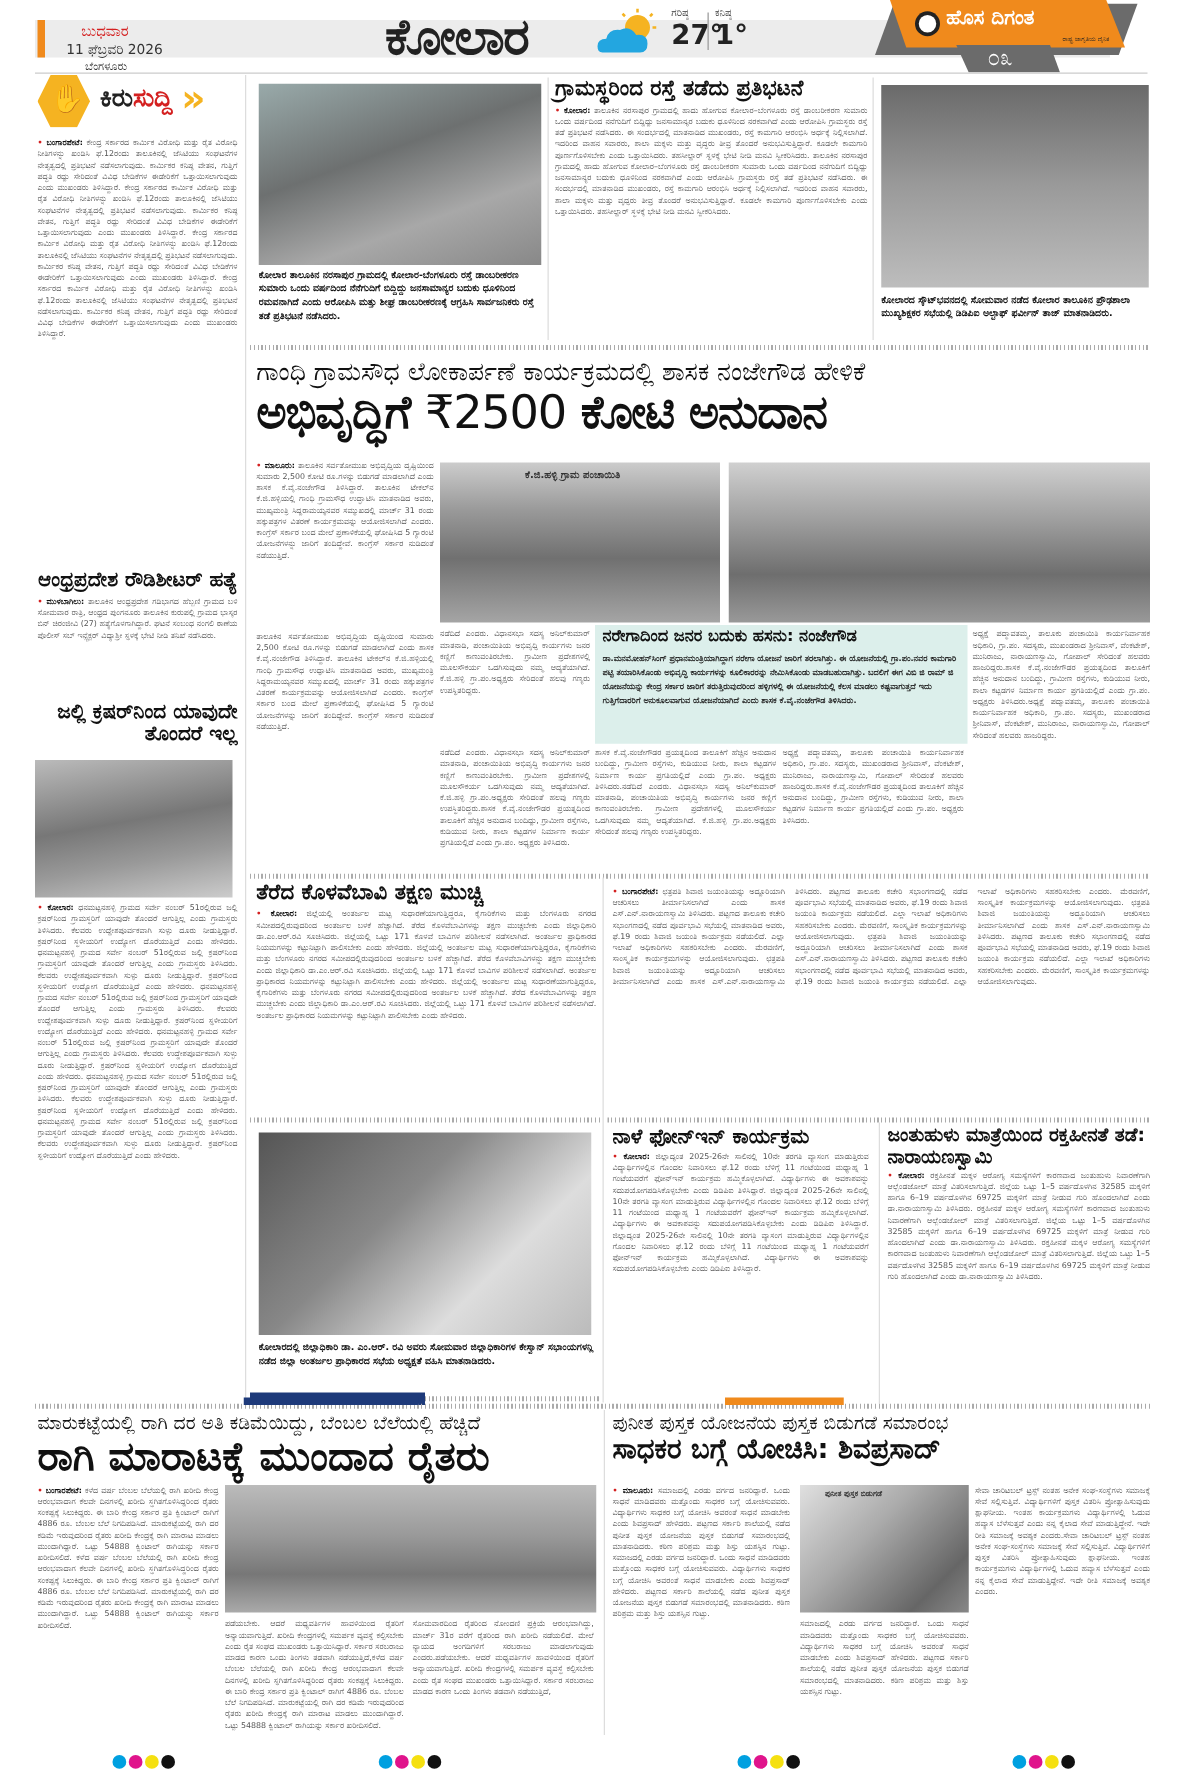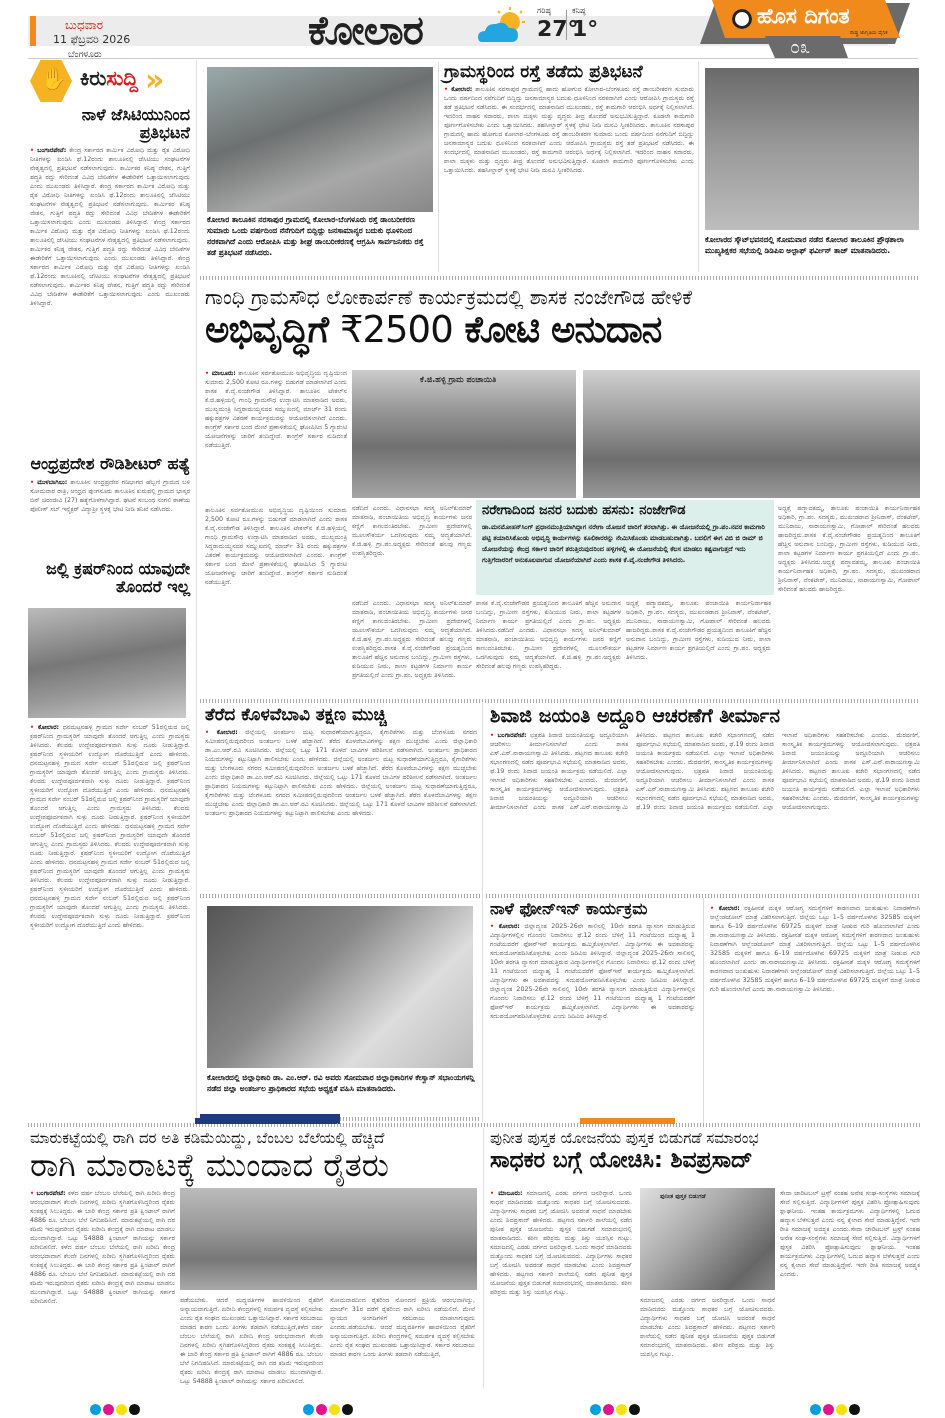--- a/index.html
+++ b/index.html
@@ -63,37 +63,36 @@
   <div class="temp">1°</div>
 </div>
 
 <svg class="abs" style="left:700px;top:0;width:215px;height:58px" viewBox="0 0 215 58">
   <polygon points="15,3 210,3 195,44 0,44" fill="#6b6b6b"></polygon>
   <polygon points="12,0 185,0 200,38 25,38" fill="#f08a1c"></polygon>
   <polygon points="65,36 140,36 148,58 75,58" fill="#6b6b6b"></polygon>
   <circle cx="42" cy="19" r="10" fill="#222"></circle>
   <circle cx="42" cy="19" r="7" fill="#fff"></circle>
 </svg>
-<div class="abs" style="left:757px;top:4px;font-size:21px;font-weight:bold;color:#fff">ಹೊಸ ದಿಗಂತ</div>
+<div class="abs" style="left:757px;top:4px;font-size:16px;font-weight:bold;color:#fff">ಹೊಸ ದಿಗಂತ</div>
 <div class="abs" style="left:850px;top:29px;font-size:5px;color:#222">ರಾಷ್ಟ್ರ ಜಾಗೃತಿಯ ದೈನಿಕ</div>
 <div class="abs" style="left:790px;top:36px;font-size:18px;font-weight:normal;color:#fff">೦೩</div>
 
 <div class="abs rule" style="left:28px;top:58px;width:890px"></div>
 
 <div class="abs vrule" style="left:196px;top:60px;height:1065px"></div>
 
 <div class="abs kiru-hex"></div>
 <div class="abs" style="left:40px;top:66px;font-size:22px">✋</div>
 <div class="abs kiru-txt">
   <span>ಕಿರು</span><span style="color:#d42020">ಸುದ್ದಿ</span>
 </div>
 <div class="abs kiru-chev">»</div>
 
 <div class="abs" style="left:30px;top:106px;width:160px">
-  <div class="hl" style="font-size:16px;text-align:right">ನಾಳೆ ಜೆಸಿಟಿಯುನಿಂದ ಪ್ರತಿಭಟನೆ</div>
   <div class="body-txt" style="margin-top:4px;height:255px;overflow:hidden">
     <span class="dateline">• <b>ಬಂಗಾರಪೇಟೆ:</b></span>
     <span>ಕೇಂದ್ರ ಸರ್ಕಾರದ ಕಾರ್ಮಿಕ ವಿರೋಧಿ ಮತ್ತು ರೈತ ವಿರೋಧಿ ನೀತಿಗಳನ್ನು ಖಂಡಿಸಿ ಫೆ.12ರಂದು ತಾಲೂಕಿನಲ್ಲಿ ಜೆಸಿಟಿಯು ಸಂಘಟನೆಗಳ ನೇತೃತ್ವದಲ್ಲಿ ಪ್ರತಿಭಟನೆ ನಡೆಸಲಾಗುವುದು. ಕಾರ್ಮಿಕರ ಕನಿಷ್ಠ ವೇತನ, ಗುತ್ತಿಗೆ ಪದ್ಧತಿ ರದ್ದು ಸೇರಿದಂತೆ ವಿವಿಧ ಬೇಡಿಕೆಗಳ ಈಡೇರಿಕೆಗೆ ಒತ್ತಾಯಿಸಲಾಗುವುದು ಎಂದು ಮುಖಂಡರು ತಿಳಿಸಿದ್ದಾರೆ.</span>
     <span>ಕೇಂದ್ರ ಸರ್ಕಾರದ ಕಾರ್ಮಿಕ ವಿರೋಧಿ ಮತ್ತು ರೈತ ವಿರೋಧಿ ನೀತಿಗಳನ್ನು ಖಂಡಿಸಿ ಫೆ.12ರಂದು ತಾಲೂಕಿನಲ್ಲಿ ಜೆಸಿಟಿಯು ಸಂಘಟನೆಗಳ ನೇತೃತ್ವದಲ್ಲಿ ಪ್ರತಿಭಟನೆ ನಡೆಸಲಾಗುವುದು. ಕಾರ್ಮಿಕರ ಕನಿಷ್ಠ ವೇತನ, ಗುತ್ತಿಗೆ ಪದ್ಧತಿ ರದ್ದು ಸೇರಿದಂತೆ ವಿವಿಧ ಬೇಡಿಕೆಗಳ ಈಡೇರಿಕೆಗೆ ಒತ್ತಾಯಿಸಲಾಗುವುದು ಎಂದು ಮುಖಂಡರು ತಿಳಿಸಿದ್ದಾರೆ.</span>
     <span>ಕೇಂದ್ರ ಸರ್ಕಾರದ ಕಾರ್ಮಿಕ ವಿರೋಧಿ ಮತ್ತು ರೈತ ವಿರೋಧಿ ನೀತಿಗಳನ್ನು ಖಂಡಿಸಿ ಫೆ.12ರಂದು ತಾಲೂಕಿನಲ್ಲಿ ಜೆಸಿಟಿಯು ಸಂಘಟನೆಗಳ ನೇತೃತ್ವದಲ್ಲಿ ಪ್ರತಿಭಟನೆ ನಡೆಸಲಾಗುವುದು. ಕಾರ್ಮಿಕರ ಕನಿಷ್ಠ ವೇತನ, ಗುತ್ತಿಗೆ ಪದ್ಧತಿ ರದ್ದು ಸೇರಿದಂತೆ ವಿವಿಧ ಬೇಡಿಕೆಗಳ ಈಡೇರಿಕೆಗೆ ಒತ್ತಾಯಿಸಲಾಗುವುದು ಎಂದು ಮುಖಂಡರು ತಿಳಿಸಿದ್ದಾರೆ.</span>
     <span>ಕೇಂದ್ರ ಸರ್ಕಾರದ ಕಾರ್ಮಿಕ ವಿರೋಧಿ ಮತ್ತು ರೈತ ವಿರೋಧಿ ನೀತಿಗಳನ್ನು ಖಂಡಿಸಿ ಫೆ.12ರಂದು ತಾಲೂಕಿನಲ್ಲಿ ಜೆಸಿಟಿಯು ಸಂಘಟನೆಗಳ ನೇತೃತ್ವದಲ್ಲಿ ಪ್ರತಿಭಟನೆ ನಡೆಸಲಾಗುವುದು. ಕಾರ್ಮಿಕರ ಕನಿಷ್ಠ ವೇತನ, ಗುತ್ತಿಗೆ ಪದ್ಧತಿ ರದ್ದು ಸೇರಿದಂತೆ ವಿವಿಧ ಬೇಡಿಕೆಗಳ ಈಡೇರಿಕೆಗೆ ಒತ್ತಾಯಿಸಲಾಗುವುದು ಎಂದು ಮುಖಂಡರು ತಿಳಿಸಿದ್ದಾರೆ.</span>
   </div>
 </div>
 
 <div class="abs" style="left:30px;top:455px;width:160px">
@@ -112,21 +111,21 @@
   <span class="dateline">• <b>ಕೋಲಾರ:</b></span>
   <span>ಧನಮಟ್ಟನಹಳ್ಳಿ ಗ್ರಾಮದ ಸರ್ವೇ ನಂಬರ್ 51ರಲ್ಲಿರುವ ಜಲ್ಲಿ ಕ್ರಷರ್‌ನಿಂದ ಗ್ರಾಮಸ್ಥರಿಗೆ ಯಾವುದೇ ತೊಂದರೆ ಆಗುತ್ತಿಲ್ಲ ಎಂದು ಗ್ರಾಮಸ್ಥರು ತಿಳಿಸಿದರು. ಕೆಲವರು ಉದ್ದೇಶಪೂರ್ವಕವಾಗಿ ಸುಳ್ಳು ದೂರು ನೀಡುತ್ತಿದ್ದಾರೆ. ಕ್ರಷರ್‌ನಿಂದ ಸ್ಥಳೀಯರಿಗೆ ಉದ್ಯೋಗ ದೊರೆಯುತ್ತಿದೆ ಎಂದು ಹೇಳಿದರು.</span>
   <span>ಧನಮಟ್ಟನಹಳ್ಳಿ ಗ್ರಾಮದ ಸರ್ವೇ ನಂಬರ್ 51ರಲ್ಲಿರುವ ಜಲ್ಲಿ ಕ್ರಷರ್‌ನಿಂದ ಗ್ರಾಮಸ್ಥರಿಗೆ ಯಾವುದೇ ತೊಂದರೆ ಆಗುತ್ತಿಲ್ಲ ಎಂದು ಗ್ರಾಮಸ್ಥರು ತಿಳಿಸಿದರು. ಕೆಲವರು ಉದ್ದೇಶಪೂರ್ವಕವಾಗಿ ಸುಳ್ಳು ದೂರು ನೀಡುತ್ತಿದ್ದಾರೆ. ಕ್ರಷರ್‌ನಿಂದ ಸ್ಥಳೀಯರಿಗೆ ಉದ್ಯೋಗ ದೊರೆಯುತ್ತಿದೆ ಎಂದು ಹೇಳಿದರು.</span>
   <span>ಧನಮಟ್ಟನಹಳ್ಳಿ ಗ್ರಾಮದ ಸರ್ವೇ ನಂಬರ್ 51ರಲ್ಲಿರುವ ಜಲ್ಲಿ ಕ್ರಷರ್‌ನಿಂದ ಗ್ರಾಮಸ್ಥರಿಗೆ ಯಾವುದೇ ತೊಂದರೆ ಆಗುತ್ತಿಲ್ಲ ಎಂದು ಗ್ರಾಮಸ್ಥರು ತಿಳಿಸಿದರು. ಕೆಲವರು ಉದ್ದೇಶಪೂರ್ವಕವಾಗಿ ಸುಳ್ಳು ದೂರು ನೀಡುತ್ತಿದ್ದಾರೆ. ಕ್ರಷರ್‌ನಿಂದ ಸ್ಥಳೀಯರಿಗೆ ಉದ್ಯೋಗ ದೊರೆಯುತ್ತಿದೆ ಎಂದು ಹೇಳಿದರು.</span>
   <span>ಧನಮಟ್ಟನಹಳ್ಳಿ ಗ್ರಾಮದ ಸರ್ವೇ ನಂಬರ್ 51ರಲ್ಲಿರುವ ಜಲ್ಲಿ ಕ್ರಷರ್‌ನಿಂದ ಗ್ರಾಮಸ್ಥರಿಗೆ ಯಾವುದೇ ತೊಂದರೆ ಆಗುತ್ತಿಲ್ಲ ಎಂದು ಗ್ರಾಮಸ್ಥರು ತಿಳಿಸಿದರು. ಕೆಲವರು ಉದ್ದೇಶಪೂರ್ವಕವಾಗಿ ಸುಳ್ಳು ದೂರು ನೀಡುತ್ತಿದ್ದಾರೆ. ಕ್ರಷರ್‌ನಿಂದ ಸ್ಥಳೀಯರಿಗೆ ಉದ್ಯೋಗ ದೊರೆಯುತ್ತಿದೆ ಎಂದು ಹೇಳಿದರು.</span>
   <span>ಧನಮಟ್ಟನಹಳ್ಳಿ ಗ್ರಾಮದ ಸರ್ವೇ ನಂಬರ್ 51ರಲ್ಲಿರುವ ಜಲ್ಲಿ ಕ್ರಷರ್‌ನಿಂದ ಗ್ರಾಮಸ್ಥರಿಗೆ ಯಾವುದೇ ತೊಂದರೆ ಆಗುತ್ತಿಲ್ಲ ಎಂದು ಗ್ರಾಮಸ್ಥರು ತಿಳಿಸಿದರು. ಕೆಲವರು ಉದ್ದೇಶಪೂರ್ವಕವಾಗಿ ಸುಳ್ಳು ದೂರು ನೀಡುತ್ತಿದ್ದಾರೆ. ಕ್ರಷರ್‌ನಿಂದ ಸ್ಥಳೀಯರಿಗೆ ಉದ್ಯೋಗ ದೊರೆಯುತ್ತಿದೆ ಎಂದು ಹೇಳಿದರು.</span>
   <span>ಧನಮಟ್ಟನಹಳ್ಳಿ ಗ್ರಾಮದ ಸರ್ವೇ ನಂಬರ್ 51ರಲ್ಲಿರುವ ಜಲ್ಲಿ ಕ್ರಷರ್‌ನಿಂದ ಗ್ರಾಮಸ್ಥರಿಗೆ ಯಾವುದೇ ತೊಂದರೆ ಆಗುತ್ತಿಲ್ಲ ಎಂದು ಗ್ರಾಮಸ್ಥರು ತಿಳಿಸಿದರು. ಕೆಲವರು ಉದ್ದೇಶಪೂರ್ವಕವಾಗಿ ಸುಳ್ಳು ದೂರು ನೀಡುತ್ತಿದ್ದಾರೆ. ಕ್ರಷರ್‌ನಿಂದ ಸ್ಥಳೀಯರಿಗೆ ಉದ್ಯೋಗ ದೊರೆಯುತ್ತಿದೆ ಎಂದು ಹೇಳಿದರು.</span>
 </div>
 
 <div class="abs photo" style="left:207px;top:67px;width:226px;height:145px"></div>
-<div class="abs caption" style="left:207px;top:214px;width:228px;height:55px;overflow:hidden">ಕೋಲಾರ ತಾಲೂಕಿನ ನರಸಾಪುರ ಗ್ರಾಮದಲ್ಲಿ ಕೋಲಾರ-ಬೆಂಗಳೂರು ರಸ್ತೆ ಡಾಂಬರೀಕರಣ ಸುಮಾರು ಒಂದು ವರ್ಷದಿಂದ ನೆನೆಗುದಿಗೆ ಬಿದ್ದಿದ್ದು ಜನಸಾಮಾನ್ಯರ ಬದುಕು ಧೂಳಿನಿಂದ ನರಕವಾಗಿದೆ ಎಂದು ಆರೋಪಿಸಿ ಮತ್ತು ಶೀಘ್ರ ಡಾಂಬರೀಕರಣಕ್ಕೆ ಆಗ್ರಹಿಸಿ ಸಾರ್ವಜನಿಕರು ರಸ್ತೆ ತಡೆ ಪ್ರತಿಭಟನೆ ನಡೆಸಿದರು.</div>
+<div class="abs caption" style="left:207px;top:214px;width:228px;height:55px;overflow:hidden">ಕೋಲಾರ ತಾಲೂಕಿನ ನರಸಾಪುರ ಗ್ರಾಮದಲ್ಲಿ ಕೋಲಾರ-ಬೆಂಗಳೂರು ರಸ್ತೆ ಡಾಂಬರೀಕರಣ ಸುಮಾರು ಒಂದು ವರ್ಷದಿಂದ ನೆನೆಗುದಿಗೆ ಬಿದ್ದಿದ್ದು ಜನಸಾಮಾನ್ಯರ ಬದುಕು ಧೂಳಿನಿಂದ ರಮವನಾಗಿದೆ ಎಂದು ಆರೋಪಿಸಿ ಮತ್ತು ಶೀಘ್ರ ಡಾಂಬರೀಕರಣಕ್ಕೆ ಆಗ್ರಹಿಸಿ ಸಾರ್ವಜನಿಕರು ರಸ್ತೆ ತಡೆ ಪ್ರತಿಭಟನೆ ನಡೆಸಿದರು.</div>
 
 <div class="abs vrule" style="left:438px;top:62px;height:210px"></div>
 <div class="abs" style="left:444px;top:62px;width:250px">
   <div class="hl" style="font-size:17px">ಗ್ರಾಮಸ್ಥರಿಂದ ರಸ್ತೆ ತಡೆದು ಪ್ರತಿಭಟನೆ</div>
   <div class="body-txt" style="margin-top:3px;height:195px;overflow:hidden">
     <span class="dateline">• <b>ಕೋಲಾರ:</b></span>
     <span>ತಾಲೂಕಿನ ನರಸಾಪುರ ಗ್ರಾಮದಲ್ಲಿ ಹಾದು ಹೋಗುವ ಕೋಲಾರ–ಬೆಂಗಳೂರು ರಸ್ತೆ ಡಾಂಬರೀಕರಣ ಸುಮಾರು ಒಂದು ವರ್ಷದಿಂದ ನನೆಗುದಿಗೆ ಬಿದ್ದಿದ್ದು ಜನಸಾಮಾನ್ಯರ ಬದುಕು ಧೂಳಿನಿಂದ ನರಕವಾಗಿದೆ ಎಂದು ಆರೋಪಿಸಿ ಗ್ರಾಮಸ್ಥರು ರಸ್ತೆ ತಡೆ ಪ್ರತಿಭಟನೆ ನಡೆಸಿದರು. ಈ ಸಂದರ್ಭದಲ್ಲಿ ಮಾತನಾಡಿದ ಮುಖಂಡರು, ರಸ್ತೆ ಕಾಮಗಾರಿ ಆರಂಭಿಸಿ ಅರ್ಧಕ್ಕೆ ನಿಲ್ಲಿಸಲಾಗಿದೆ. ಇದರಿಂದ ವಾಹನ ಸವಾರರು, ಶಾಲಾ ಮಕ್ಕಳು ಮತ್ತು ವೃದ್ಧರು ತೀವ್ರ ತೊಂದರೆ ಅನುಭವಿಸುತ್ತಿದ್ದಾರೆ. ಕೂಡಲೇ ಕಾಮಗಾರಿ ಪೂರ್ಣಗೊಳಿಸಬೇಕು ಎಂದು ಒತ್ತಾಯಿಸಿದರು. ತಹಸೀಲ್ದಾರ್ ಸ್ಥಳಕ್ಕೆ ಭೇಟಿ ನೀಡಿ ಮನವಿ ಸ್ವೀಕರಿಸಿದರು.</span>
     <span>ತಾಲೂಕಿನ ನರಸಾಪುರ ಗ್ರಾಮದಲ್ಲಿ ಹಾದು ಹೋಗುವ ಕೋಲಾರ–ಬೆಂಗಳೂರು ರಸ್ತೆ ಡಾಂಬರೀಕರಣ ಸುಮಾರು ಒಂದು ವರ್ಷದಿಂದ ನನೆಗುದಿಗೆ ಬಿದ್ದಿದ್ದು ಜನಸಾಮಾನ್ಯರ ಬದುಕು ಧೂಳಿನಿಂದ ನರಕವಾಗಿದೆ ಎಂದು ಆರೋಪಿಸಿ ಗ್ರಾಮಸ್ಥರು ರಸ್ತೆ ತಡೆ ಪ್ರತಿಭಟನೆ ನಡೆಸಿದರು. ಈ ಸಂದರ್ಭದಲ್ಲಿ ಮಾತನಾಡಿದ ಮುಖಂಡರು, ರಸ್ತೆ ಕಾಮಗಾರಿ ಆರಂಭಿಸಿ ಅರ್ಧಕ್ಕೆ ನಿಲ್ಲಿಸಲಾಗಿದೆ. ಇದರಿಂದ ವಾಹನ ಸವಾರರು, ಶಾಲಾ ಮಕ್ಕಳು ಮತ್ತು ವೃದ್ಧರು ತೀವ್ರ ತೊಂದರೆ ಅನುಭವಿಸುತ್ತಿದ್ದಾರೆ. ಕೂಡಲೇ ಕಾಮಗಾರಿ ಪೂರ್ಣಗೊಳಿಸಬೇಕು ಎಂದು ಒತ್ತಾಯಿಸಿದರು. ತಹಸೀಲ್ದಾರ್ ಸ್ಥಳಕ್ಕೆ ಭೇಟಿ ನೀಡಿ ಮನವಿ ಸ್ವೀಕರಿಸಿದರು.</span>
   </div>
 </div>
@@ -184,21 +183,20 @@
   <div class="body-txt" style="margin-top:3px;height:170px;overflow:hidden">
     <span class="dateline">• <b>ಕೋಲಾರ:</b></span>
     <span>ಜಿಲ್ಲೆಯಲ್ಲಿ ಅಂತರ್ಜಲ ಮಟ್ಟ ಸುಧಾರಣೆಯಾಗುತ್ತಿದ್ದರೂ, ಕೈಗಾರಿಕೆಗಳು ಮತ್ತು ಬೆಂಗಳೂರು ನಗರದ ಸಮೀಪದಲ್ಲಿರುವುದರಿಂದ ಅಂತರ್ಜಲ ಬಳಕೆ ಹೆಚ್ಚಾಗಿದೆ. ತೆರೆದ ಕೊಳವೆಬಾವಿಗಳನ್ನು ತಕ್ಷಣ ಮುಚ್ಚಬೇಕು ಎಂದು ಜಿಲ್ಲಾಧಿಕಾರಿ ಡಾ.ಎಂ.ಆರ್.ರವಿ ಸೂಚಿಸಿದರು. ಜಿಲ್ಲೆಯಲ್ಲಿ ಒಟ್ಟು 171 ಕೊಳವೆ ಬಾವಿಗಳ ಪರಿಶೀಲನೆ ನಡೆಸಲಾಗಿದೆ. ಅಂತರ್ಜಲ ಪ್ರಾಧಿಕಾರದ ನಿಯಮಗಳನ್ನು ಕಟ್ಟುನಿಟ್ಟಾಗಿ ಪಾಲಿಸಬೇಕು ಎಂದು ಹೇಳಿದರು.</span>
     <span>ಜಿಲ್ಲೆಯಲ್ಲಿ ಅಂತರ್ಜಲ ಮಟ್ಟ ಸುಧಾರಣೆಯಾಗುತ್ತಿದ್ದರೂ, ಕೈಗಾರಿಕೆಗಳು ಮತ್ತು ಬೆಂಗಳೂರು ನಗರದ ಸಮೀಪದಲ್ಲಿರುವುದರಿಂದ ಅಂತರ್ಜಲ ಬಳಕೆ ಹೆಚ್ಚಾಗಿದೆ. ತೆರೆದ ಕೊಳವೆಬಾವಿಗಳನ್ನು ತಕ್ಷಣ ಮುಚ್ಚಬೇಕು ಎಂದು ಜಿಲ್ಲಾಧಿಕಾರಿ ಡಾ.ಎಂ.ಆರ್.ರವಿ ಸೂಚಿಸಿದರು. ಜಿಲ್ಲೆಯಲ್ಲಿ ಒಟ್ಟು 171 ಕೊಳವೆ ಬಾವಿಗಳ ಪರಿಶೀಲನೆ ನಡೆಸಲಾಗಿದೆ. ಅಂತರ್ಜಲ ಪ್ರಾಧಿಕಾರದ ನಿಯಮಗಳನ್ನು ಕಟ್ಟುನಿಟ್ಟಾಗಿ ಪಾಲಿಸಬೇಕು ಎಂದು ಹೇಳಿದರು.</span>
     <span>ಜಿಲ್ಲೆಯಲ್ಲಿ ಅಂತರ್ಜಲ ಮಟ್ಟ ಸುಧಾರಣೆಯಾಗುತ್ತಿದ್ದರೂ, ಕೈಗಾರಿಕೆಗಳು ಮತ್ತು ಬೆಂಗಳೂರು ನಗರದ ಸಮೀಪದಲ್ಲಿರುವುದರಿಂದ ಅಂತರ್ಜಲ ಬಳಕೆ ಹೆಚ್ಚಾಗಿದೆ. ತೆರೆದ ಕೊಳವೆಬಾವಿಗಳನ್ನು ತಕ್ಷಣ ಮುಚ್ಚಬೇಕು ಎಂದು ಜಿಲ್ಲಾಧಿಕಾರಿ ಡಾ.ಎಂ.ಆರ್.ರವಿ ಸೂಚಿಸಿದರು. ಜಿಲ್ಲೆಯಲ್ಲಿ ಒಟ್ಟು 171 ಕೊಳವೆ ಬಾವಿಗಳ ಪರಿಶೀಲನೆ ನಡೆಸಲಾಗಿದೆ. ಅಂತರ್ಜಲ ಪ್ರಾಧಿಕಾರದ ನಿಯಮಗಳನ್ನು ಕಟ್ಟುನಿಟ್ಟಾಗಿ ಪಾಲಿಸಬೇಕು ಎಂದು ಹೇಳಿದರು.</span>
   </div>
 </div>
 
 <div class="abs vrule" style="left:482px;top:702px;height:420px"></div>
 <div class="abs" style="left:490px;top:705px;width:430px">
-  <div class="hl" style="font-size:19px">ಶಿವಾಜಿ ಜಯಂತಿ ಅದ್ದೂರಿ ಆಚರಣೆಗೆ ತೀರ್ಮಾನ</div>
   <div class="body-txt" style="margin-top:4px;height:150px;overflow:hidden;column-count:3;column-gap:8px">
     <span class="dateline">• <b>ಬಂಗಾರಪೇಟೆ:</b></span>
     <span>ಛತ್ರಪತಿ ಶಿವಾಜಿ ಜಯಂತಿಯನ್ನು ಅದ್ದೂರಿಯಾಗಿ ಆಚರಿಸಲು ತೀರ್ಮಾನಿಸಲಾಗಿದೆ ಎಂದು ಶಾಸಕ ಎಸ್.ಎನ್.ನಾರಾಯಣಸ್ವಾಮಿ ತಿಳಿಸಿದರು. ಪಟ್ಟಣದ ತಾಲೂಕು ಕಚೇರಿ ಸಭಾಂಗಣದಲ್ಲಿ ನಡೆದ ಪೂರ್ವಭಾವಿ ಸಭೆಯಲ್ಲಿ ಮಾತನಾಡಿದ ಅವರು, ಫೆ.19 ರಂದು ಶಿವಾಜಿ ಜಯಂತಿ ಕಾರ್ಯಕ್ರಮ ನಡೆಯಲಿದೆ. ಎಲ್ಲಾ ಇಲಾಖೆ ಅಧಿಕಾರಿಗಳು ಸಹಕರಿಸಬೇಕು ಎಂದರು. ಮೆರವಣಿಗೆ, ಸಾಂಸ್ಕೃತಿಕ ಕಾರ್ಯಕ್ರಮಗಳನ್ನು ಆಯೋಜಿಸಲಾಗುವುದು.</span>
     <span>ಛತ್ರಪತಿ ಶಿವಾಜಿ ಜಯಂತಿಯನ್ನು ಅದ್ದೂರಿಯಾಗಿ ಆಚರಿಸಲು ತೀರ್ಮಾನಿಸಲಾಗಿದೆ ಎಂದು ಶಾಸಕ ಎಸ್.ಎನ್.ನಾರಾಯಣಸ್ವಾಮಿ ತಿಳಿಸಿದರು. ಪಟ್ಟಣದ ತಾಲೂಕು ಕಚೇರಿ ಸಭಾಂಗಣದಲ್ಲಿ ನಡೆದ ಪೂರ್ವಭಾವಿ ಸಭೆಯಲ್ಲಿ ಮಾತನಾಡಿದ ಅವರು, ಫೆ.19 ರಂದು ಶಿವಾಜಿ ಜಯಂತಿ ಕಾರ್ಯಕ್ರಮ ನಡೆಯಲಿದೆ. ಎಲ್ಲಾ ಇಲಾಖೆ ಅಧಿಕಾರಿಗಳು ಸಹಕರಿಸಬೇಕು ಎಂದರು. ಮೆರವಣಿಗೆ, ಸಾಂಸ್ಕೃತಿಕ ಕಾರ್ಯಕ್ರಮಗಳನ್ನು ಆಯೋಜಿಸಲಾಗುವುದು.</span>
     <span>ಛತ್ರಪತಿ ಶಿವಾಜಿ ಜಯಂತಿಯನ್ನು ಅದ್ದೂರಿಯಾಗಿ ಆಚರಿಸಲು ತೀರ್ಮಾನಿಸಲಾಗಿದೆ ಎಂದು ಶಾಸಕ ಎಸ್.ಎನ್.ನಾರಾಯಣಸ್ವಾಮಿ ತಿಳಿಸಿದರು. ಪಟ್ಟಣದ ತಾಲೂಕು ಕಚೇರಿ ಸಭಾಂಗಣದಲ್ಲಿ ನಡೆದ ಪೂರ್ವಭಾವಿ ಸಭೆಯಲ್ಲಿ ಮಾತನಾಡಿದ ಅವರು, ಫೆ.19 ರಂದು ಶಿವಾಜಿ ಜಯಂತಿ ಕಾರ್ಯಕ್ರಮ ನಡೆಯಲಿದೆ. ಎಲ್ಲಾ ಇಲಾಖೆ ಅಧಿಕಾರಿಗಳು ಸಹಕರಿಸಬೇಕು ಎಂದರು. ಮೆರವಣಿಗೆ, ಸಾಂಸ್ಕೃತಿಕ ಕಾರ್ಯಕ್ರಮಗಳನ್ನು ಆಯೋಜಿಸಲಾಗುವುದು.</span>
     <span>ಛತ್ರಪತಿ ಶಿವಾಜಿ ಜಯಂತಿಯನ್ನು ಅದ್ದೂರಿಯಾಗಿ ಆಚರಿಸಲು ತೀರ್ಮಾನಿಸಲಾಗಿದೆ ಎಂದು ಶಾಸಕ ಎಸ್.ಎನ್.ನಾರಾಯಣಸ್ವಾಮಿ ತಿಳಿಸಿದರು. ಪಟ್ಟಣದ ತಾಲೂಕು ಕಚೇರಿ ಸಭಾಂಗಣದಲ್ಲಿ ನಡೆದ ಪೂರ್ವಭಾವಿ ಸಭೆಯಲ್ಲಿ ಮಾತನಾಡಿದ ಅವರು, ಫೆ.19 ರಂದು ಶಿವಾಜಿ ಜಯಂತಿ ಕಾರ್ಯಕ್ರಮ ನಡೆಯಲಿದೆ. ಎಲ್ಲಾ ಇಲಾಖೆ ಅಧಿಕಾರಿಗಳು ಸಹಕರಿಸಬೇಕು ಎಂದರು. ಮೆರವಣಿಗೆ, ಸಾಂಸ್ಕೃತಿಕ ಕಾರ್ಯಕ್ರಮಗಳನ್ನು ಆಯೋಜಿಸಲಾಗುವುದು.</span>
   </div>
 </div>
 
 <div class="abs dotted" style="left:200px;top:894px;width:280px"></div>
@@ -213,34 +211,35 @@
   <div class="hl" style="font-size:16px">ನಾಳೆ ಫೋನ್‌ಇನ್ ಕಾರ್ಯಕ್ರಮ</div>
   <div class="body-txt" style="margin-top:3px;height:205px;overflow:hidden">
     <span class="dateline">• <b>ಕೋಲಾರ:</b></span>
     <span>ಜಿಲ್ಲಾದ್ಯಂತ 2025-26ನೇ ಸಾಲಿನಲ್ಲಿ 10ನೇ ತರಗತಿ ವ್ಯಾಸಂಗ ಮಾಡುತ್ತಿರುವ ವಿದ್ಯಾರ್ಥಿಗಳಲ್ಲಿನ ಗೊಂದಲ ನಿವಾರಿಸಲು ಫೆ.12 ರಂದು ಬೆಳಿಗ್ಗೆ 11 ಗಂಟೆಯಿಂದ ಮಧ್ಯಾಹ್ನ 1 ಗಂಟೆಯವರೆಗೆ ಫೋನ್‌ಇನ್ ಕಾರ್ಯಕ್ರಮ ಹಮ್ಮಿಕೊಳ್ಳಲಾಗಿದೆ. ವಿದ್ಯಾರ್ಥಿಗಳು ಈ ಅವಕಾಶವನ್ನು ಸದುಪಯೋಗಪಡಿಸಿಕೊಳ್ಳಬೇಕು ಎಂದು ಡಿಡಿಪಿಐ ತಿಳಿಸಿದ್ದಾರೆ.</span>
     <span>ಜಿಲ್ಲಾದ್ಯಂತ 2025-26ನೇ ಸಾಲಿನಲ್ಲಿ 10ನೇ ತರಗತಿ ವ್ಯಾಸಂಗ ಮಾಡುತ್ತಿರುವ ವಿದ್ಯಾರ್ಥಿಗಳಲ್ಲಿನ ಗೊಂದಲ ನಿವಾರಿಸಲು ಫೆ.12 ರಂದು ಬೆಳಿಗ್ಗೆ 11 ಗಂಟೆಯಿಂದ ಮಧ್ಯಾಹ್ನ 1 ಗಂಟೆಯವರೆಗೆ ಫೋನ್‌ಇನ್ ಕಾರ್ಯಕ್ರಮ ಹಮ್ಮಿಕೊಳ್ಳಲಾಗಿದೆ. ವಿದ್ಯಾರ್ಥಿಗಳು ಈ ಅವಕಾಶವನ್ನು ಸದುಪಯೋಗಪಡಿಸಿಕೊಳ್ಳಬೇಕು ಎಂದು ಡಿಡಿಪಿಐ ತಿಳಿಸಿದ್ದಾರೆ.</span>
     <span>ಜಿಲ್ಲಾದ್ಯಂತ 2025-26ನೇ ಸಾಲಿನಲ್ಲಿ 10ನೇ ತರಗತಿ ವ್ಯಾಸಂಗ ಮಾಡುತ್ತಿರುವ ವಿದ್ಯಾರ್ಥಿಗಳಲ್ಲಿನ ಗೊಂದಲ ನಿವಾರಿಸಲು ಫೆ.12 ರಂದು ಬೆಳಿಗ್ಗೆ 11 ಗಂಟೆಯಿಂದ ಮಧ್ಯಾಹ್ನ 1 ಗಂಟೆಯವರೆಗೆ ಫೋನ್‌ಇನ್ ಕಾರ್ಯಕ್ರಮ ಹಮ್ಮಿಕೊಳ್ಳಲಾಗಿದೆ. ವಿದ್ಯಾರ್ಥಿಗಳು ಈ ಅವಕಾಶವನ್ನು ಸದುಪಯೋಗಪಡಿಸಿಕೊಳ್ಳಬೇಕು ಎಂದು ಡಿಡಿಪಿಐ ತಿಳಿಸಿದ್ದಾರೆ.</span>
   </div>
 </div>
 <div class="abs vrule" style="left:703px;top:898px;height:225px"></div>
 <div class="abs" style="left:710px;top:900px;width:210px">
+  <div class="hl" style="font-size:15px">ಜಂತುಹುಳು ಮಾತ್ರೆಯಿಂದ ರಕ್ತಹೀನತೆ ತಡೆ: ನಾರಾಯಣಸ್ವಾಮಿ</div>
   <div class="body-txt" style="margin-top:3px;height:180px;overflow:hidden">
     <span class="dateline">• <b>ಕೋಲಾರ:</b></span>
     <span>ರಕ್ತಹೀನತೆ ಮಕ್ಕಳ ಆರೋಗ್ಯ ಸಮಸ್ಯೆಗಳಿಗೆ ಕಾರಣವಾದ ಜಂತುಹುಳು ನಿವಾರಣೆಗಾಗಿ ಆಲ್ಬೆಂಡಜೋಲ್ ಮಾತ್ರೆ ವಿತರಿಸಲಾಗುತ್ತಿದೆ. ಜಿಲ್ಲೆಯ ಒಟ್ಟು 1–5 ವರ್ಷದೊಳಗಿನ 32585 ಮಕ್ಕಳಿಗೆ ಹಾಗೂ 6–19 ವರ್ಷದೊಳಗಿನ 69725 ಮಕ್ಕಳಿಗೆ ಮಾತ್ರೆ ನೀಡುವ ಗುರಿ ಹೊಂದಲಾಗಿದೆ ಎಂದು ಡಾ.ನಾರಾಯಣಸ್ವಾಮಿ ತಿಳಿಸಿದರು.</span>
     <span>ರಕ್ತಹೀನತೆ ಮಕ್ಕಳ ಆರೋಗ್ಯ ಸಮಸ್ಯೆಗಳಿಗೆ ಕಾರಣವಾದ ಜಂತುಹುಳು ನಿವಾರಣೆಗಾಗಿ ಆಲ್ಬೆಂಡಜೋಲ್ ಮಾತ್ರೆ ವಿತರಿಸಲಾಗುತ್ತಿದೆ. ಜಿಲ್ಲೆಯ ಒಟ್ಟು 1–5 ವರ್ಷದೊಳಗಿನ 32585 ಮಕ್ಕಳಿಗೆ ಹಾಗೂ 6–19 ವರ್ಷದೊಳಗಿನ 69725 ಮಕ್ಕಳಿಗೆ ಮಾತ್ರೆ ನೀಡುವ ಗುರಿ ಹೊಂದಲಾಗಿದೆ ಎಂದು ಡಾ.ನಾರಾಯಣಸ್ವಾಮಿ ತಿಳಿಸಿದರು.</span>
     <span>ರಕ್ತಹೀನತೆ ಮಕ್ಕಳ ಆರೋಗ್ಯ ಸಮಸ್ಯೆಗಳಿಗೆ ಕಾರಣವಾದ ಜಂತುಹುಳು ನಿವಾರಣೆಗಾಗಿ ಆಲ್ಬೆಂಡಜೋಲ್ ಮಾತ್ರೆ ವಿತರಿಸಲಾಗುತ್ತಿದೆ. ಜಿಲ್ಲೆಯ ಒಟ್ಟು 1–5 ವರ್ಷದೊಳಗಿನ 32585 ಮಕ್ಕಳಿಗೆ ಹಾಗೂ 6–19 ವರ್ಷದೊಳಗಿನ 69725 ಮಕ್ಕಳಿಗೆ ಮಾತ್ರೆ ನೀಡುವ ಗುರಿ ಹೊಂದಲಾಗಿದೆ ಎಂದು ಡಾ.ನಾರಾಯಣಸ್ವಾಮಿ ತಿಳಿಸಿದರು.</span>
   </div>
 </div>
 
 <div class="abs dotted" style="left:28px;top:1123px;width:892px"></div>
 <div class="abs blue-bar" style="left:195px;top:1118px;width:140px;height:6px"></div>
 <div class="abs orange-bar" style="left:580px;top:1118px;width:95px;height:6px"></div>
 
 <div class="abs hl" style="left:30px;top:1130px;width:450px;font-size:15px;font-weight:normal;white-space:nowrap">ಮಾರುಕಟ್ಟೆಯಲ್ಲಿ ರಾಗಿ ದರ ಅತಿ ಕಡಿಮೆಯಿದ್ದು, ಬೆಂಬಲ ಬೆಲೆಯಲ್ಲಿ ಹೆಚ್ಚಿದೆ</div>
-<div class="abs hl" style="left:30px;top:1148px;width:450px;font-size:32px;font-weight:400;white-space:nowrap">ರಾಗಿ ಮಾರಾಟಕ್ಕೆ ಮುಂದಾದ ರೈತರು</div>
+<div class="abs hl" style="left:30px;top:1148px;width:450px;font-size:32px;font-weight:700;white-space:nowrap">ರಾಗಿ ಮಾರಾಟಕ್ಕೆ ಮುಂದಾದ ರೈತರು</div>
 <div class="abs body-txt" style="left:30px;top:1188px;width:145px;height:200px;overflow:hidden">
   <span class="dateline">• <b>ಬಂಗಾರಪೇಟೆ:</b></span>
   <span>ಕಳೆದ ವರ್ಷ ಬೆಂಬಲ ಬೆಲೆಯಲ್ಲಿ ರಾಗಿ ಖರೀದಿ ಕೇಂದ್ರ ಆರಂಭವಾದಾಗ ಕೆಲವೇ ದಿನಗಳಲ್ಲಿ ಖರೀದಿ ಸ್ಥಗಿತಗೊಳಿಸಿದ್ದರಿಂದ ರೈತರು ಸಂಕಷ್ಟಕ್ಕೆ ಸಿಲುಕಿದ್ದರು. ಈ ಬಾರಿ ಕೇಂದ್ರ ಸರ್ಕಾರ ಪ್ರತಿ ಕ್ವಿಂಟಾಲ್ ರಾಗಿಗೆ 4886 ರೂ. ಬೆಂಬಲ ಬೆಲೆ ನಿಗದಿಪಡಿಸಿದೆ. ಮಾರುಕಟ್ಟೆಯಲ್ಲಿ ರಾಗಿ ದರ ಕಡಿಮೆ ಇರುವುದರಿಂದ ರೈತರು ಖರೀದಿ ಕೇಂದ್ರಕ್ಕೆ ರಾಗಿ ಮಾರಾಟ ಮಾಡಲು ಮುಂದಾಗಿದ್ದಾರೆ. ಒಟ್ಟು 54888 ಕ್ವಿಂಟಾಲ್ ರಾಗಿಯನ್ನು ಸರ್ಕಾರ ಖರೀದಿಸಲಿದೆ.</span>
   <span>ಕಳೆದ ವರ್ಷ ಬೆಂಬಲ ಬೆಲೆಯಲ್ಲಿ ರಾಗಿ ಖರೀದಿ ಕೇಂದ್ರ ಆರಂಭವಾದಾಗ ಕೆಲವೇ ದಿನಗಳಲ್ಲಿ ಖರೀದಿ ಸ್ಥಗಿತಗೊಳಿಸಿದ್ದರಿಂದ ರೈತರು ಸಂಕಷ್ಟಕ್ಕೆ ಸಿಲುಕಿದ್ದರು. ಈ ಬಾರಿ ಕೇಂದ್ರ ಸರ್ಕಾರ ಪ್ರತಿ ಕ್ವಿಂಟಾಲ್ ರಾಗಿಗೆ 4886 ರೂ. ಬೆಂಬಲ ಬೆಲೆ ನಿಗದಿಪಡಿಸಿದೆ. ಮಾರುಕಟ್ಟೆಯಲ್ಲಿ ರಾಗಿ ದರ ಕಡಿಮೆ ಇರುವುದರಿಂದ ರೈತರು ಖರೀದಿ ಕೇಂದ್ರಕ್ಕೆ ರಾಗಿ ಮಾರಾಟ ಮಾಡಲು ಮುಂದಾಗಿದ್ದಾರೆ. ಒಟ್ಟು 54888 ಕ್ವಿಂಟಾಲ್ ರಾಗಿಯನ್ನು ಸರ್ಕಾರ ಖರೀದಿಸಲಿದೆ.</span>
 </div>
 <div class="abs photo" style="left:180px;top:1188px;width:297px;height:102px;background:linear-gradient(180deg,#bbb 0%,#999 40%,#777 70%,#aaa 100%)"></div>
 <div class="abs body-txt" style="left:180px;top:1295px;width:143px;height:92px;overflow:hidden">
   <span>ಪಡೆಯಬೇಕು. ಆದರೆ ಮಧ್ಯವರ್ತಿಗಳ ಹಾವಳಿಯಿಂದ ರೈತರಿಗೆ ಅನ್ಯಾಯವಾಗುತ್ತಿದೆ. ಖರೀದಿ ಕೇಂದ್ರಗಳಲ್ಲಿ ಸಮರ್ಪಕ ವ್ಯವಸ್ಥೆ ಕಲ್ಪಿಸಬೇಕು ಎಂದು ರೈತ ಸಂಘದ ಮುಖಂಡರು ಒತ್ತಾಯಿಸಿದ್ದಾರೆ. ಸರ್ಕಾರ ಸರಬರಾಜು ಮಾಡದ ಕಾರಣ ಒಂದು ತಿಂಗಳು ತಡವಾಗಿ ನಡೆಯುತ್ತಿದೆ,</span><span>ಕಳೆದ ವರ್ಷ ಬೆಂಬಲ ಬೆಲೆಯಲ್ಲಿ ರಾಗಿ ಖರೀದಿ ಕೇಂದ್ರ ಆರಂಭವಾದಾಗ ಕೆಲವೇ ದಿನಗಳಲ್ಲಿ ಖರೀದಿ ಸ್ಥಗಿತಗೊಳಿಸಿದ್ದರಿಂದ ರೈತರು ಸಂಕಷ್ಟಕ್ಕೆ ಸಿಲುಕಿದ್ದರು. ಈ ಬಾರಿ ಕೇಂದ್ರ ಸರ್ಕಾರ ಪ್ರತಿ ಕ್ವಿಂಟಾಲ್ ರಾಗಿಗೆ 4886 ರೂ. ಬೆಂಬಲ ಬೆಲೆ ನಿಗದಿಪಡಿಸಿದೆ. ಮಾರುಕಟ್ಟೆಯಲ್ಲಿ ರಾಗಿ ದರ ಕಡಿಮೆ ಇರುವುದರಿಂದ ರೈತರು ಖರೀದಿ ಕೇಂದ್ರಕ್ಕೆ ರಾಗಿ ಮಾರಾಟ ಮಾಡಲು ಮುಂದಾಗಿದ್ದಾರೆ. ಒಟ್ಟು 54888 ಕ್ವಿಂಟಾಲ್ ರಾಗಿಯನ್ನು ಸರ್ಕಾರ ಖರೀದಿಸಲಿದೆ.</span>
 </div>
 <div class="abs body-txt" style="left:330px;top:1295px;width:145px;height:92px;overflow:hidden">

